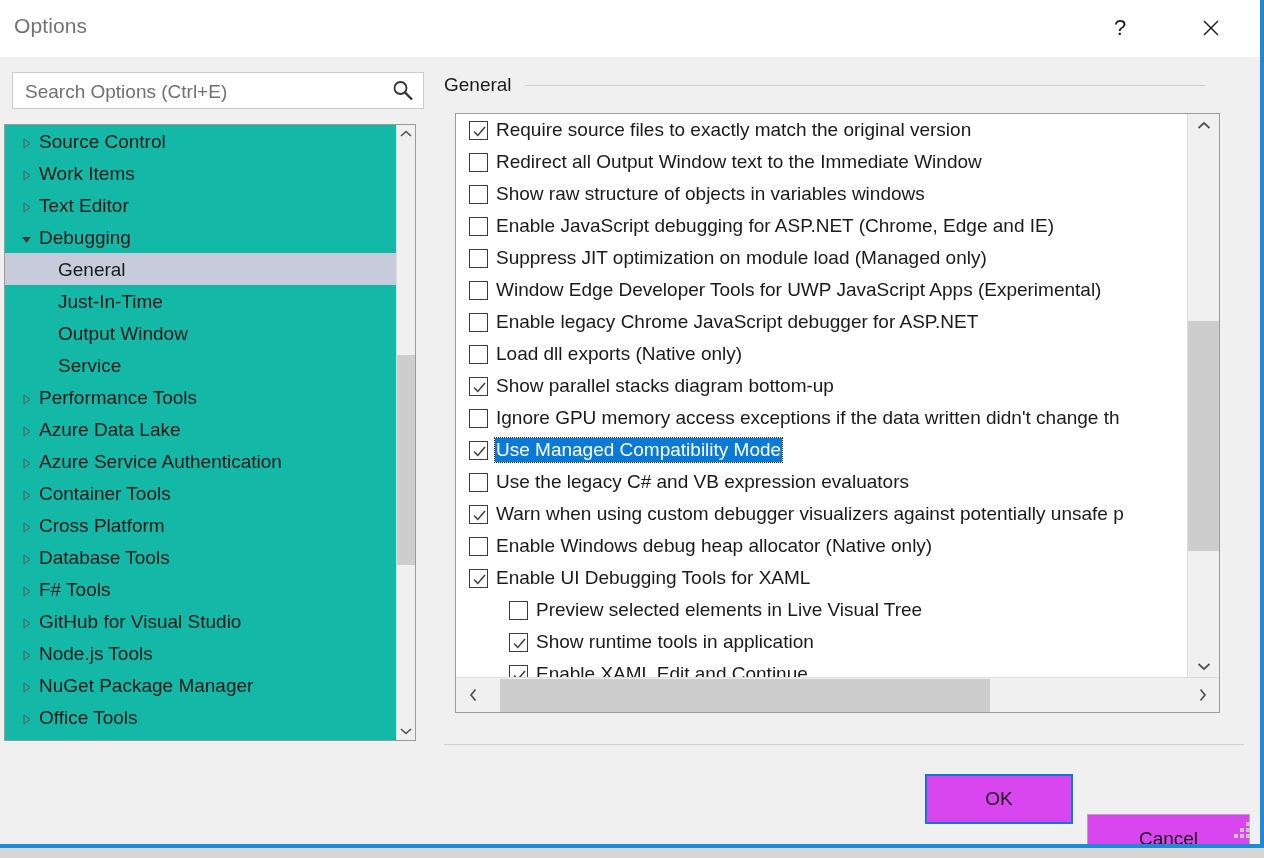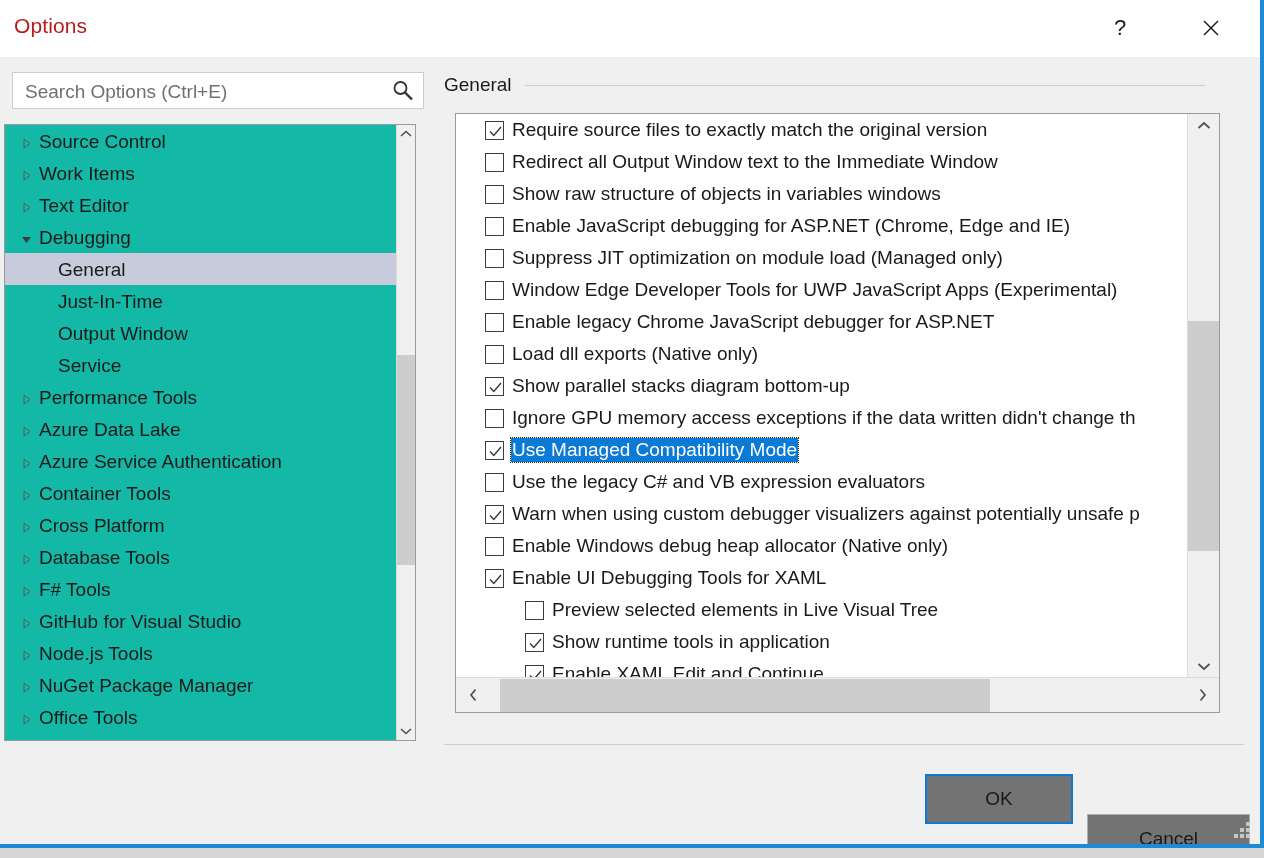--- a/index.html
+++ b/index.html
@@ -56,21 +56,21 @@
     left: 0; top: 0;
     width: 1260px;
     height: 57px;
     background: #ffffff;
   }
   #dialog-title {
     position: absolute;
     left: 14px;
     top: 14px;
     font-size: 21px;
-    color: #b91c1c;
+    color: #737373;
     font-weight: normal;
     letter-spacing: .1px;
     text-align: center;
   }
   .titlebtn {
     position: absolute;
     top: 0;
     width: 46px;
     height: 56px;
     background: transparent;
@@ -216,21 +216,21 @@
     top: 113px;
     width: 765px;
     height: 600px;
     background: #ffffff;
     border: 1px solid #9a9a9a;
     box-sizing: border-box;
     overflow: hidden;
   }
   #options-list {
     position: absolute;
-    left: 16px; top: 0;
+    left: 0; top: 0;
     width: 731px;
     height: 563px;
     overflow: hidden;
   }
   .opt-row {
     position: relative;
     height: 32px;
     display: flex;
     align-items: center;
     padding-left: 13px;
@@ -320,21 +320,21 @@
     left: 444px;
     top: 744px;
     width: 800px;
     height: 1px;
     background: #cfcfcf;
   }
   .dlg-button {
     position: absolute;
     top: 774px;
     height: 50px;
-    background: #737373;
+    background: #d946ef;
     border: 1px solid #adadad;
     box-sizing: border-box;
     font-family: "Liberation Sans", sans-serif;
     font-size: 19px;
     color: #1a1a1a;
     cursor: default;
     padding: 8px;
   }
   #ok-button {
     left: 925px;

